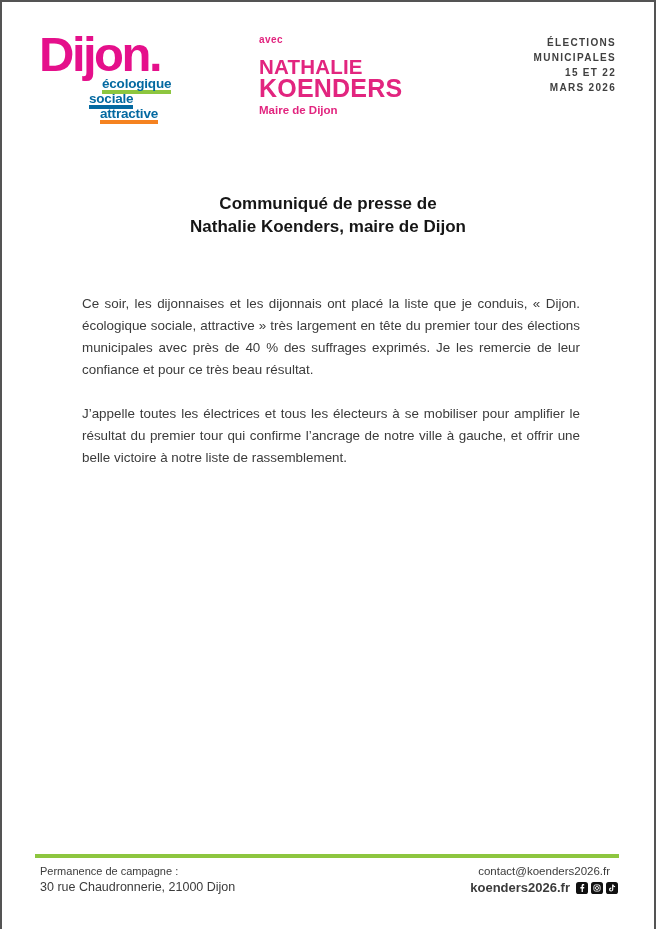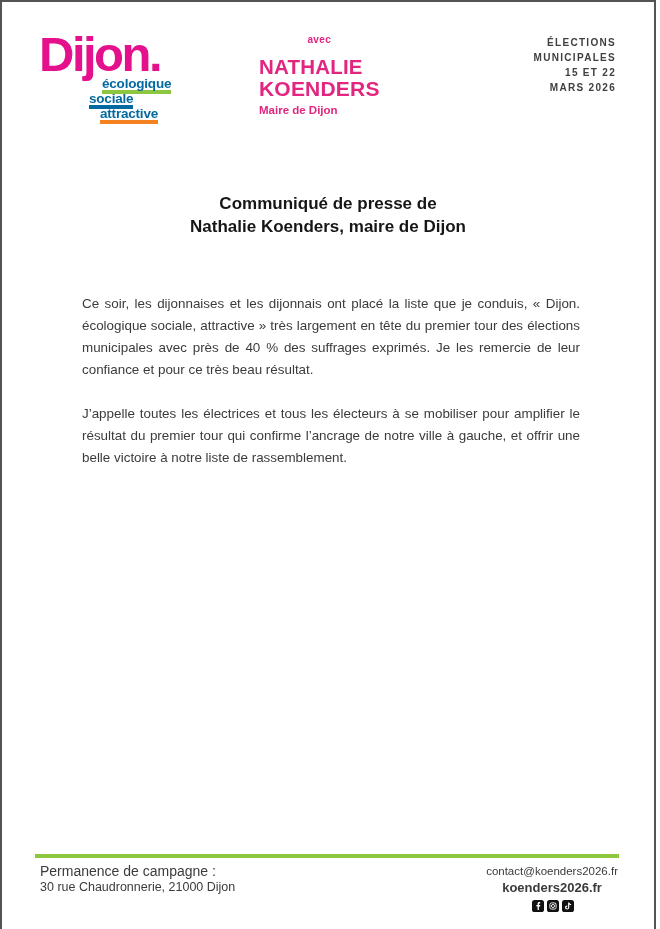--- a/index.html
+++ b/index.html
@@ -13,48 +13,48 @@
   .dijon-tagline{position:absolute;left:38px;top:72px;}
   .dijon-tagline .row{height:15px;}
   .dijon-tagline .tag{display:inline-block;font-size:13.5px;font-weight:700;color:#0369a1;
                       line-height:12px;letter-spacing:-0.2px;}
   .u-green {border-bottom:4px solid #8DC63F;}
   .u-yellow{border-bottom:4px solid #0369a1;}
   .u-orange{border-bottom:4px solid #F58220;}
   .row.r1{margin-left:62px;} .row.r2{margin-left:49px;} .row.r3{margin-left:60px;}
 
   .koenders-logo{position:absolute;left:257px;top:33px;color:#E2257F;}
-  .koenders-avec{font-size:10px;font-weight:700;letter-spacing:.4px;line-height:10px;text-align:center;}
+  .koenders-avec{font-size:10px;font-weight:700;letter-spacing:.4px;line-height:10px;}
   .koenders-first{font-size:20.5px;font-weight:800;letter-spacing:.2px;line-height:20px;margin-top:12px;}
-  .koenders-last{font-size:21px;font-weight:800;letter-spacing:.2px;line-height:23px;}
+  .koenders-last{font-size:25px;font-weight:800;letter-spacing:.2px;line-height:23px;}
   .koenders-sub{font-size:11.5px;font-weight:700;margin-top:4px;line-height:12px;}
 
   .election-block{position:absolute;right:38px;top:33px;text-align:right;
                   font-size:10px;font-weight:600;letter-spacing:1.3px;
                   color:#404040;line-height:15px;}
 
   
   .doc-title{position:absolute;left:0;right:0;top:190px;text-align:center;
              font-size:17px;font-weight:700;color:#161616;line-height:23px;}
 
   
   .body-text{position:absolute;left:80px;top:291px;width:498px;
              font-size:13.4px;color:#3B3B3B;line-height:22px;text-align:justify;}
   .body-text p{margin:0 0 22px 0;}
 
   
   .footer-line{position:absolute;left:33px;top:852px;width:584px;height:4px;background:#8DC63F;}
   .footer-row{position:absolute;left:38px;top:861px;width:578px;display:flex;
               justify-content:space-between;align-items:flex-start;color:#3B3B3B;}
-  .footer-left .f1{font-size:14px;line-height:16px;}
+  .footer-left .f1{font-size:11px;line-height:16px;}
   .footer-left .f2{font-size:12.5px;line-height:17px;}
   .footer-right{text-align:center;}
   .footer-right .f1{font-size:11.5px;line-height:16px;}
   .footer-right .f2{font-size:13px;line-height:17px;font-weight:700;display:flex;
-                    align-items:center;justify-content:flex-end;gap:4px;flex-direction:column;}
+                    align-items:center;justify-content:flex-end;gap:4px;}
   .social{display:inline-flex;gap:3px;align-items:center;margin-left:2px;}
   .social svg{display:block;}
 </style>
 </head>
 <body>
 
 <div class="page">
 
   <div class="dijon-wordmark">Dijon.</div>
   <div class="dijon-tagline">

